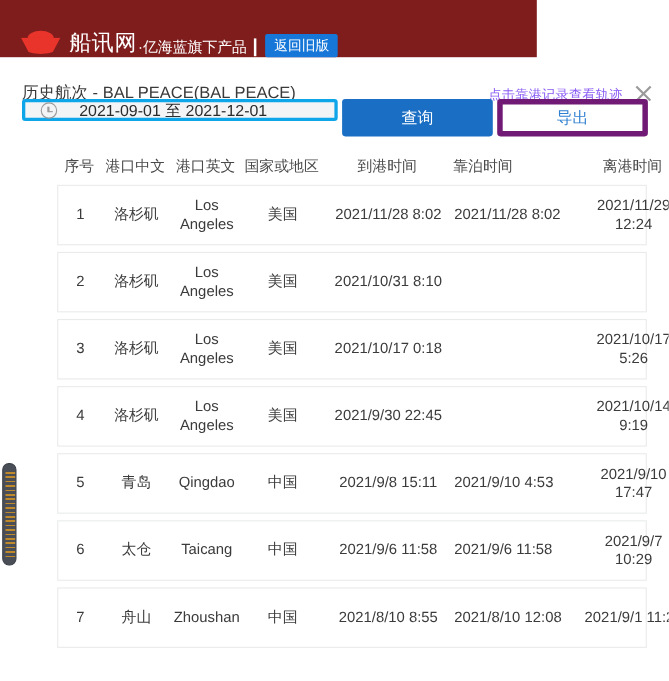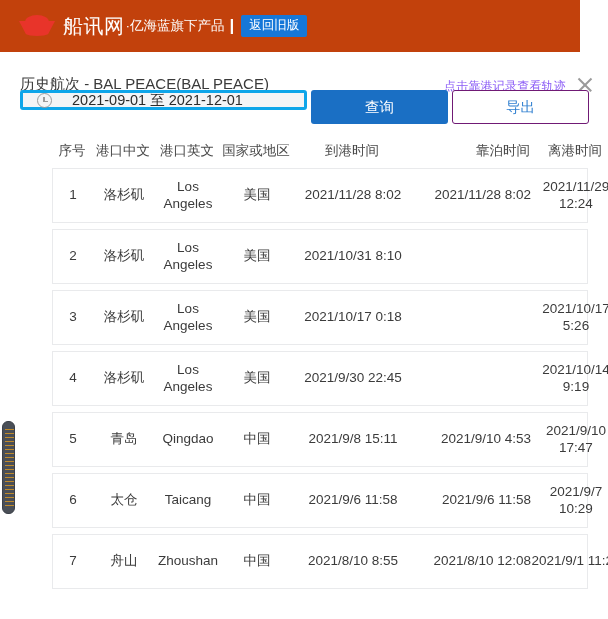--- a/index.html
+++ b/index.html
@@ -15,24 +15,24 @@
     position: relative;
     width: 608px;
     height: 619px;
     background: #ffffff;
   }
 
   
   .brandbar {
     position: absolute;
     left: 0; top: 0;
-    width: 580px; height: 52px;
-    background: #c2410c;
+    width: 488px; height: 52px;
+    background: #7f1d1d;
     display: flex;
-    align-items: center;
+    align-items: flex-end;
     padding-left: 18px;
   }
   .logo-boat {
     width: 38px; height: 26px;
     position: relative;
     margin-right: 7px;
     flex: none;
   }
   
   .logo-boat .hull {
@@ -174,21 +174,21 @@
     font-size: 14.5px;
     font-family: inherit;
     cursor: pointer;
   }
   .btn-export {
     position: absolute;
     left: 452px; top: 2px;
     width: 137px; height: 34px;
     background: #ffffff;
     color: #2f7fd0;
-    border: 1px solid #701a75;
+    border: 5px solid #701a75;
     border-radius: 3px;
     font-size: 14.5px;
     font-family: inherit;
     cursor: pointer;
   }
 
   
   .table-area {
     position: absolute;
     left: 0; top: 134px;
@@ -227,21 +227,21 @@
     color: #3b3b3b;
     line-height: 1.25;
   }
 
   
   .c-idx    { width: 40px; text-align: center; flex: none; }
   .c-cn     { width: 62px; text-align: center; flex: none; }
   .c-en     { width: 66px; text-align: center; flex: none; }
   .c-country{ width: 72px; text-align: center; flex: none; }
   .c-arr    { width: 120px; text-align: center; flex: none; }
-  .c-berth  { width: 118px; text-align: right; flex: none; }
+  .c-berth  { width: 118px; text-align: left; flex: none; }
   .c-dep    { width: 90px; text-align: center; flex: none; }
 
   
   .thead .c-arr    { width: 120px; }
   .thead .c-berth  { width: 118px; }
   .thead .c-dep    { width: 90px; }
 
   
   .scroll-thumb {
     position: absolute;

